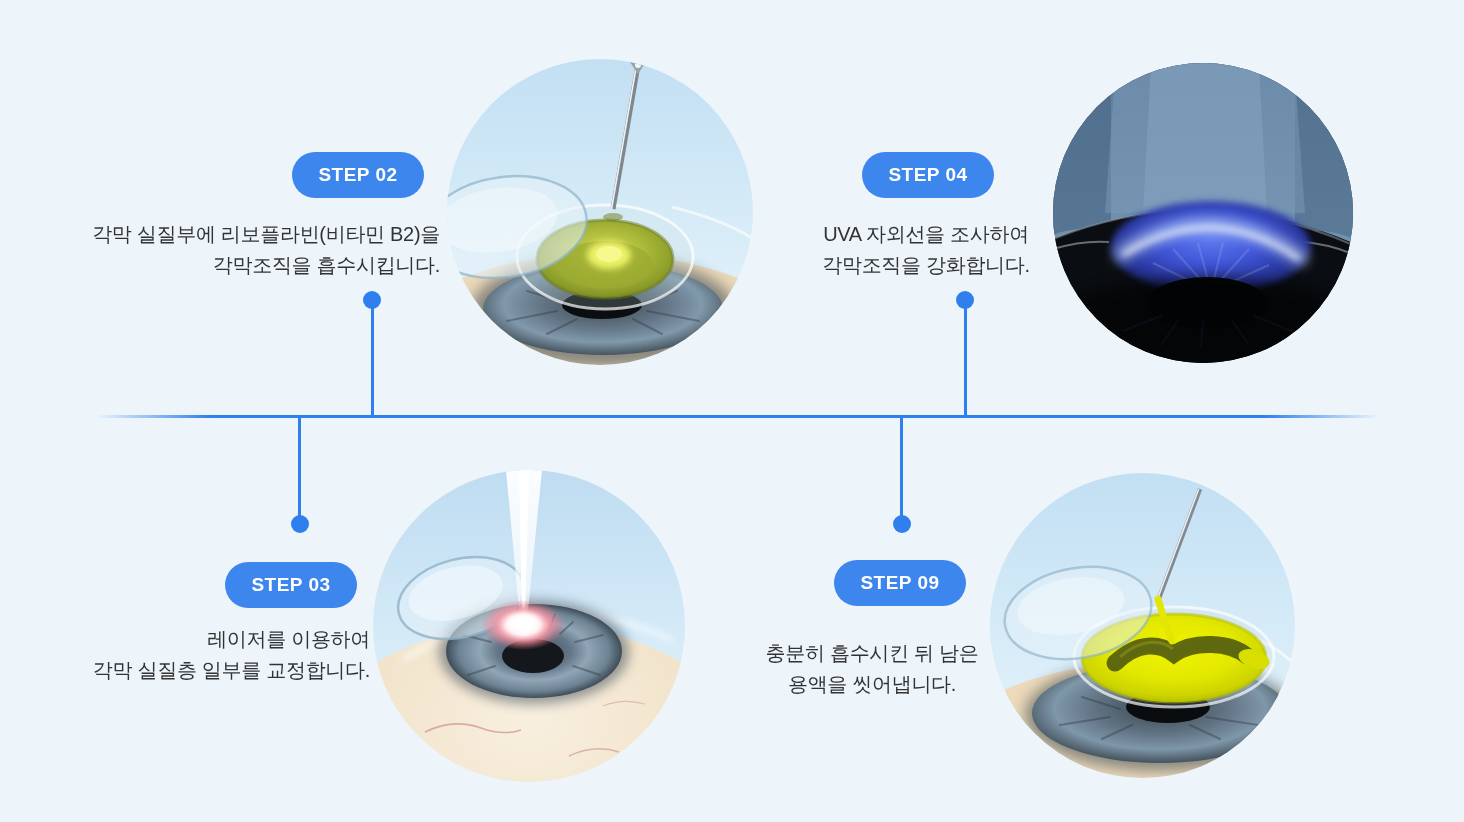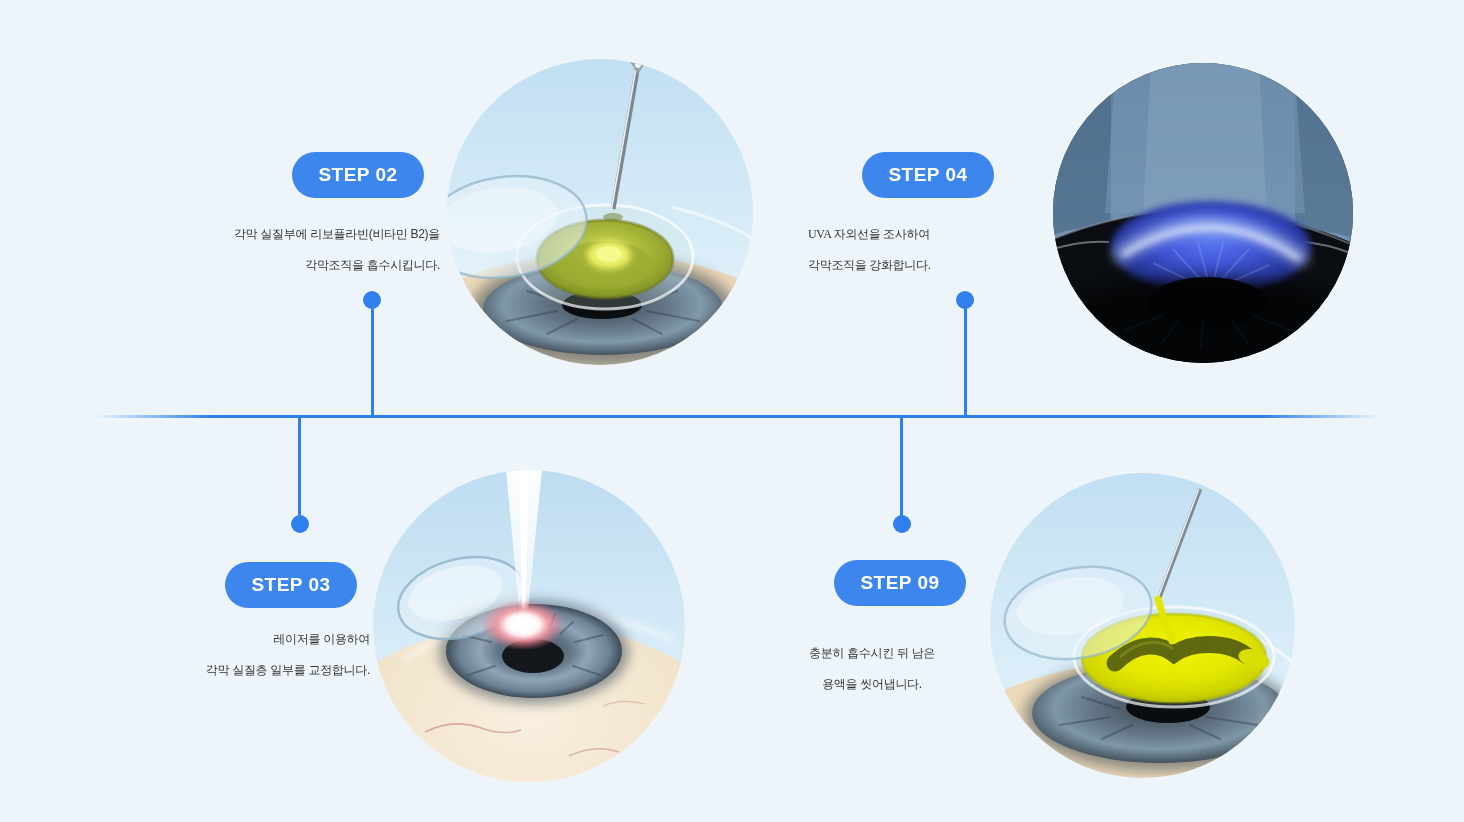--- a/index.html
+++ b/index.html
@@ -28,25 +28,25 @@
   .dot.s3{left:893px;top:515px;}
 
   .badge{position:absolute;width:132px;height:46px;border-radius:23px;background:var(--badge);
     color:#fff;font-size:19px;font-weight:700;letter-spacing:0.5px;
     display:flex;align-items:center;justify-content:center;}
   .badge.s1{left:225px;top:562px;}
   .badge.s2{left:292px;top:152px;}
   .badge.s3{left:834px;top:560px;}
   .badge.s4{left:862px;top:152px;}
 
-  .desc{position:absolute;font-size:12px;line-height:31px;color:var(--text);letter-spacing:-0.3px;}
+  .desc{position:absolute;font-size:20px;line-height:31px;color:var(--text);letter-spacing:-0.3px;}
   .desc.s1{left:60px;top:624px;width:310px;text-align:right;}
   .desc.s2{left:80px;top:219px;width:360px;text-align:right;}
   .desc.s3{left:722px;top:638px;width:300px;text-align:center;}
-  .desc.s4{left:808px;top:219px;width:300px;font-family:Liberation Serif, serif;}
+  .desc.s4{left:776px;top:219px;width:300px;text-align:center;}
 
   .illus{position:absolute;border-radius:50%;}
   .illus svg{display:block;}
   .illus.s1{left:373px;top:470px;width:312px;height:312px;}
   .illus.s2{left:447px;top:59px;width:306px;height:306px;}
   .illus.s3{left:990px;top:473px;width:305px;height:305px;}
   .illus.s4{left:1053px;top:63px;width:300px;height:300px;}
 </style>
 </head>
 <body>

